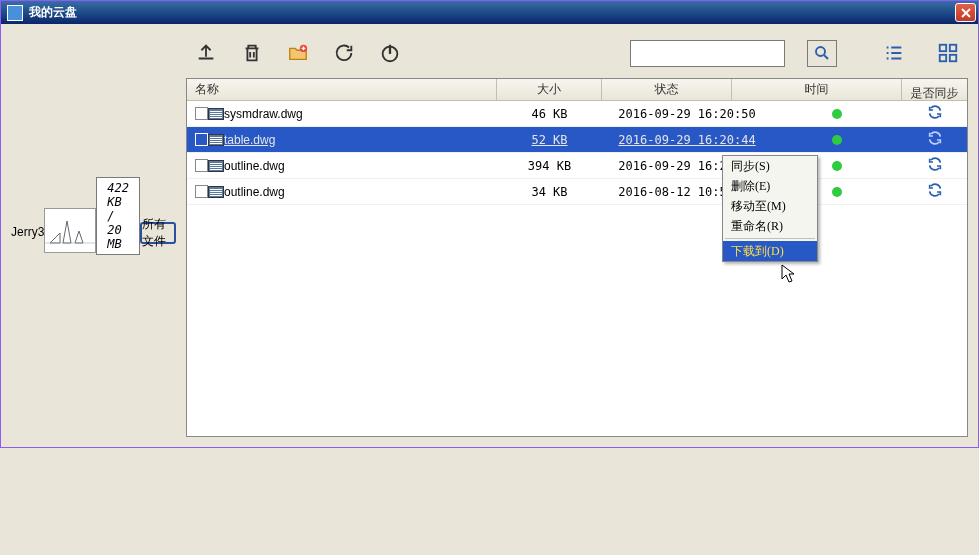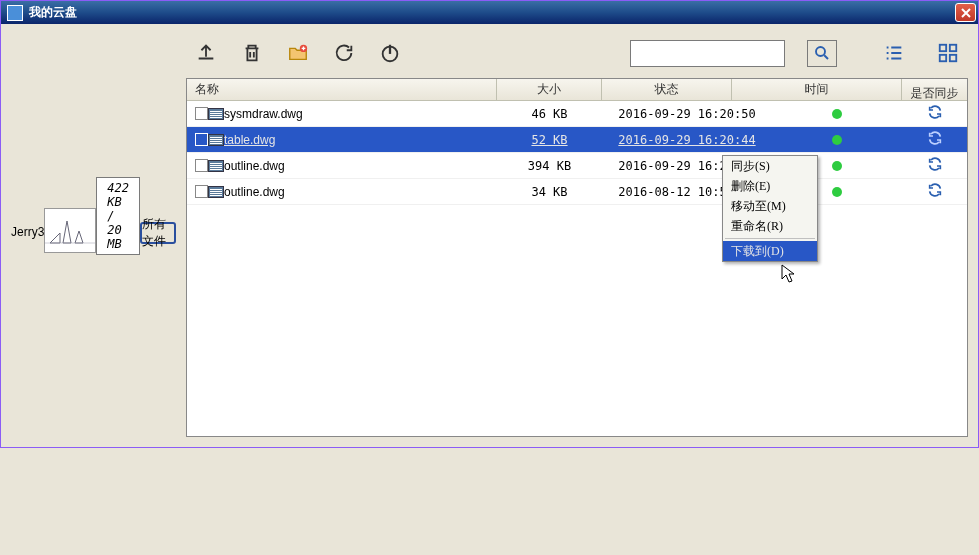--- a/index.html
+++ b/index.html
@@ -52,21 +52,21 @@
 .checkbox { width: 13px; height: 13px; border: 1px solid #888; background: #fff; }
 .selected .checkbox { border-color: #fff; background: transparent; }
 .file-icon { width: 16px; height: 12px; background: #5a7a9a; border: 1px solid #334; display: inline-block; position: relative; }
 .file-icon::after { content: ""; position: absolute; left: 1px; top: 2px; width: 12px; height: 7px; background: repeating-linear-gradient(to bottom, #fff 0 1px, transparent 1px 2px); }
 .status-dot { width: 10px; height: 10px; background: #2ecc40; border-radius: 50%; }
 .sync-icon svg { width: 16px; height: 16px; }
 .selected .sync-color { stroke: #bcd0ff; }
 
 .context-menu { position: absolute; left: 722px; top: 155px; width: 96px; background: #f5f5f0; border: 1px solid #888; box-shadow: 2px 2px 3px rgba(0,0,0,0.3); z-index: 100; }
 .ctx-item { height: 20px; display: flex; align-items: center; padding: 0 8px; cursor: pointer; font-family: "SimSun"; }
-.ctx-item.highlighted { background: #2857c6; color: #e5e5e5; }
+.ctx-item.highlighted { background: #2857c6; color: #fde047; }
 .ctx-sep { height: 1px; background: #c0c0c0; margin: 2px 2px; }
 
 .cursor { position: absolute; left: 781px; top: 264px; width: 16px; height: 20px; z-index: 200; pointer-events: none; }
 </style>
 </head>
 <body>
 
 <div class="window">
   <div class="titlebar">
     <span class="titlebar-icon"></span>

